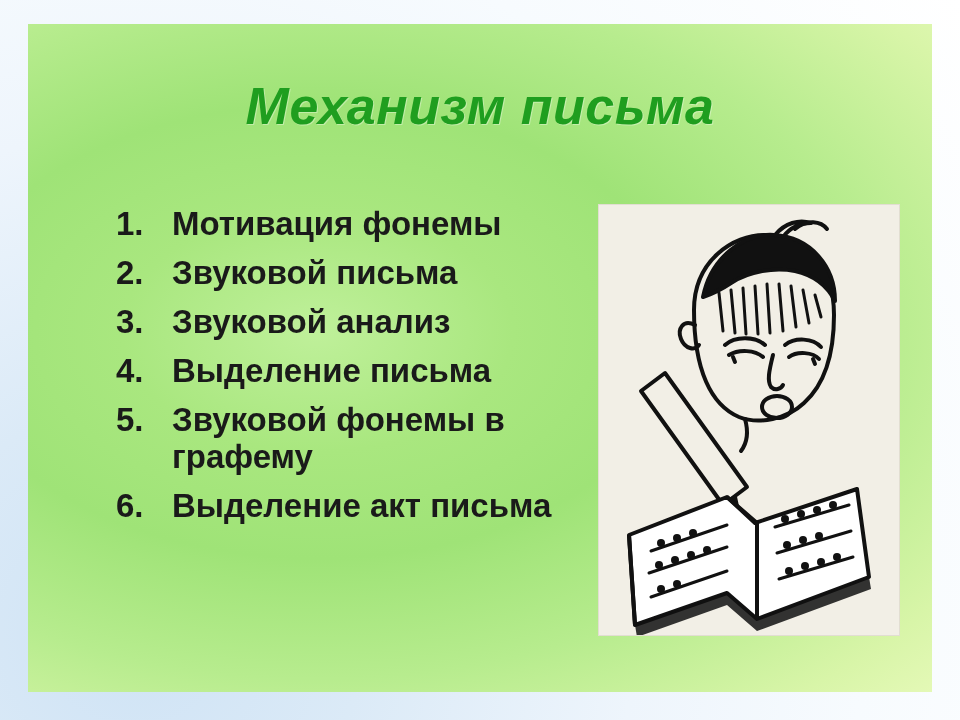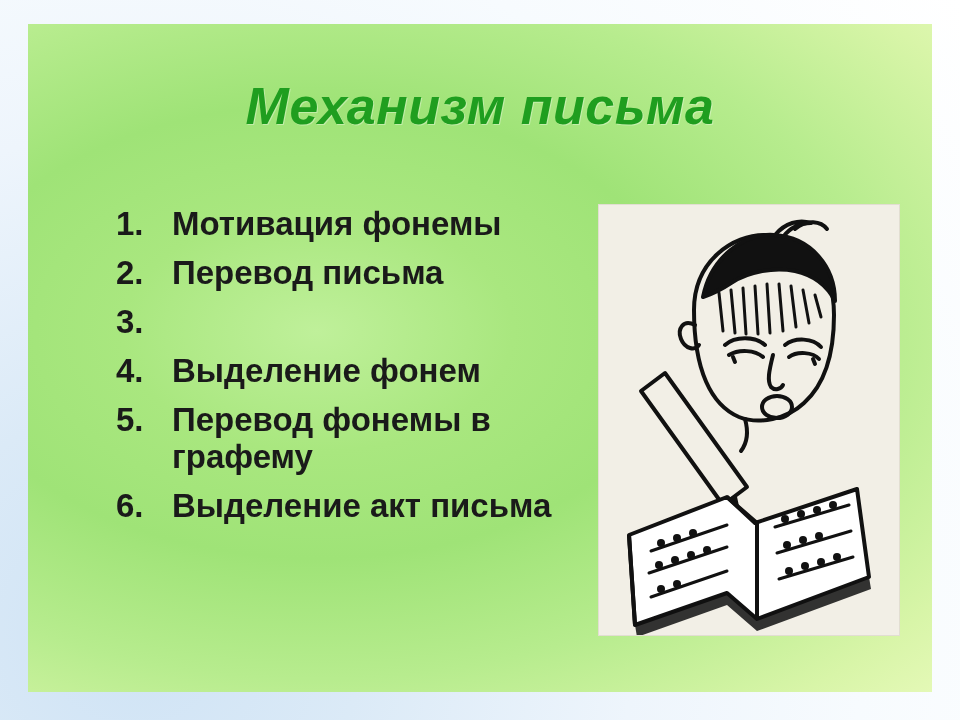--- a/index.html
+++ b/index.html
@@ -116,32 +116,33 @@
 
     <div class="content">
 
       <ol class="list">
         <li class="list-item">
           <span class="num">1.</span>
           <span class="txt">Мотивация фонемы</span>
         </li>
         <li class="list-item">
           <span class="num">2.</span>
-          <span class="txt">Перевод письма</span>
+          <span class="txt">Звуковой письма</span>
         </li>
         <li class="list-item">
           <span class="num">3.</span>
+          <span class="txt">Звуковой анализ</span>
         </li>
         <li class="list-item">
           <span class="num">4.</span>
-          <span class="txt">Выделение фонем</span>
+          <span class="txt">Выделение письма</span>
         </li>
         <li class="list-item">
           <span class="num">5.</span>
-          <span class="txt">Перевод фонемы в графему</span>
+          <span class="txt">Звуковой фонемы в графему</span>
         </li>
         <li class="list-item">
           <span class="num">6.</span>
           <span class="txt">Выделение акт письма</span>
         </li>
       </ol>
 
       <div class="figure">
         <svg viewBox="0 0 300 430" xmlns="http://www.w3.org/2000/svg">
           <rect x="0" y="0" width="300" height="430" fill="#f2efe6"></rect>

